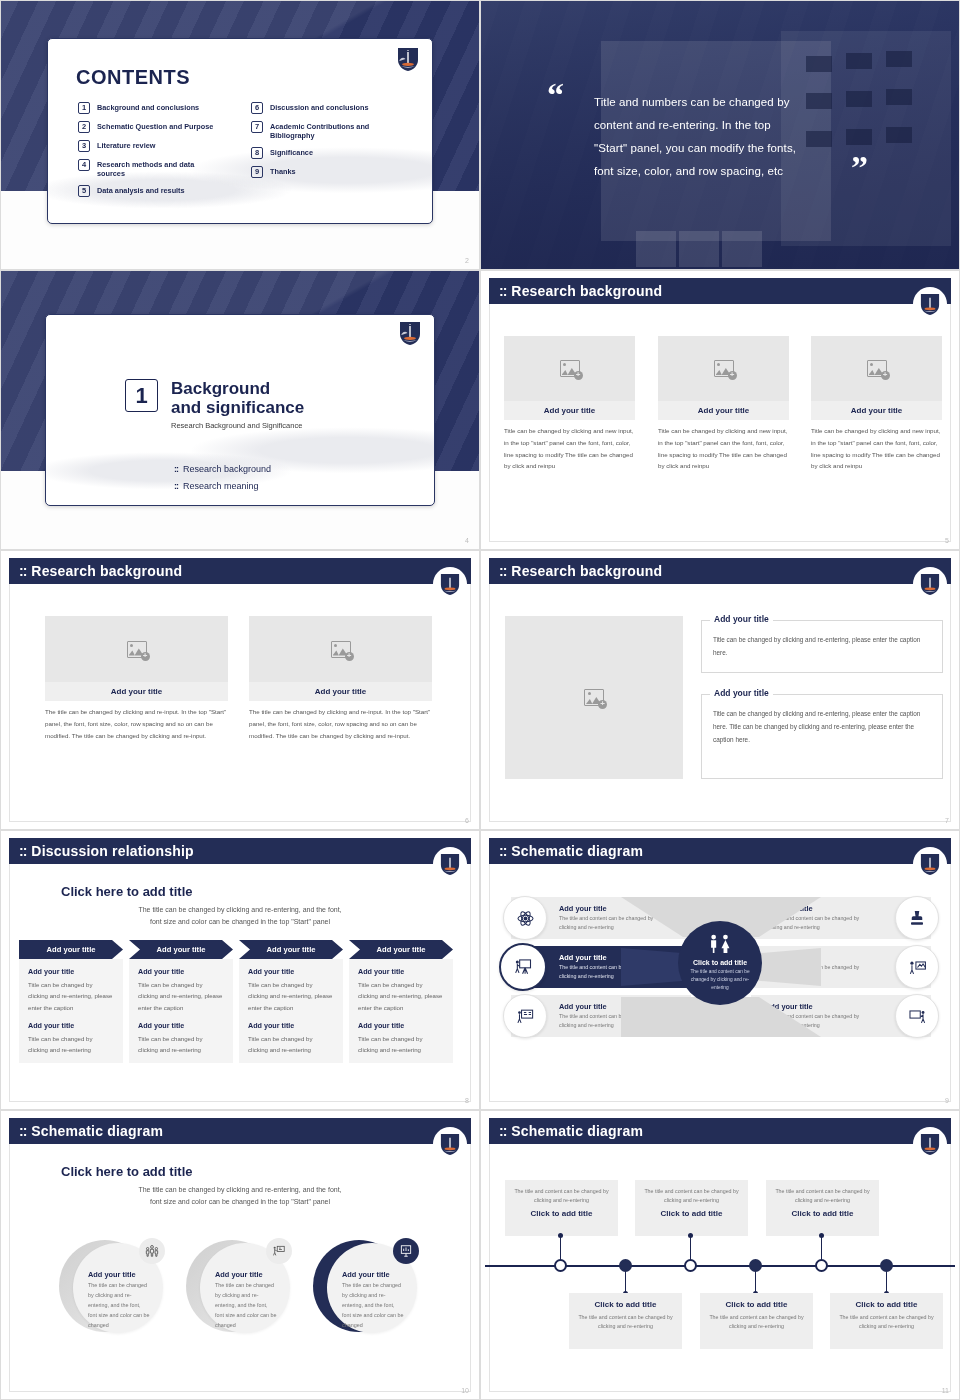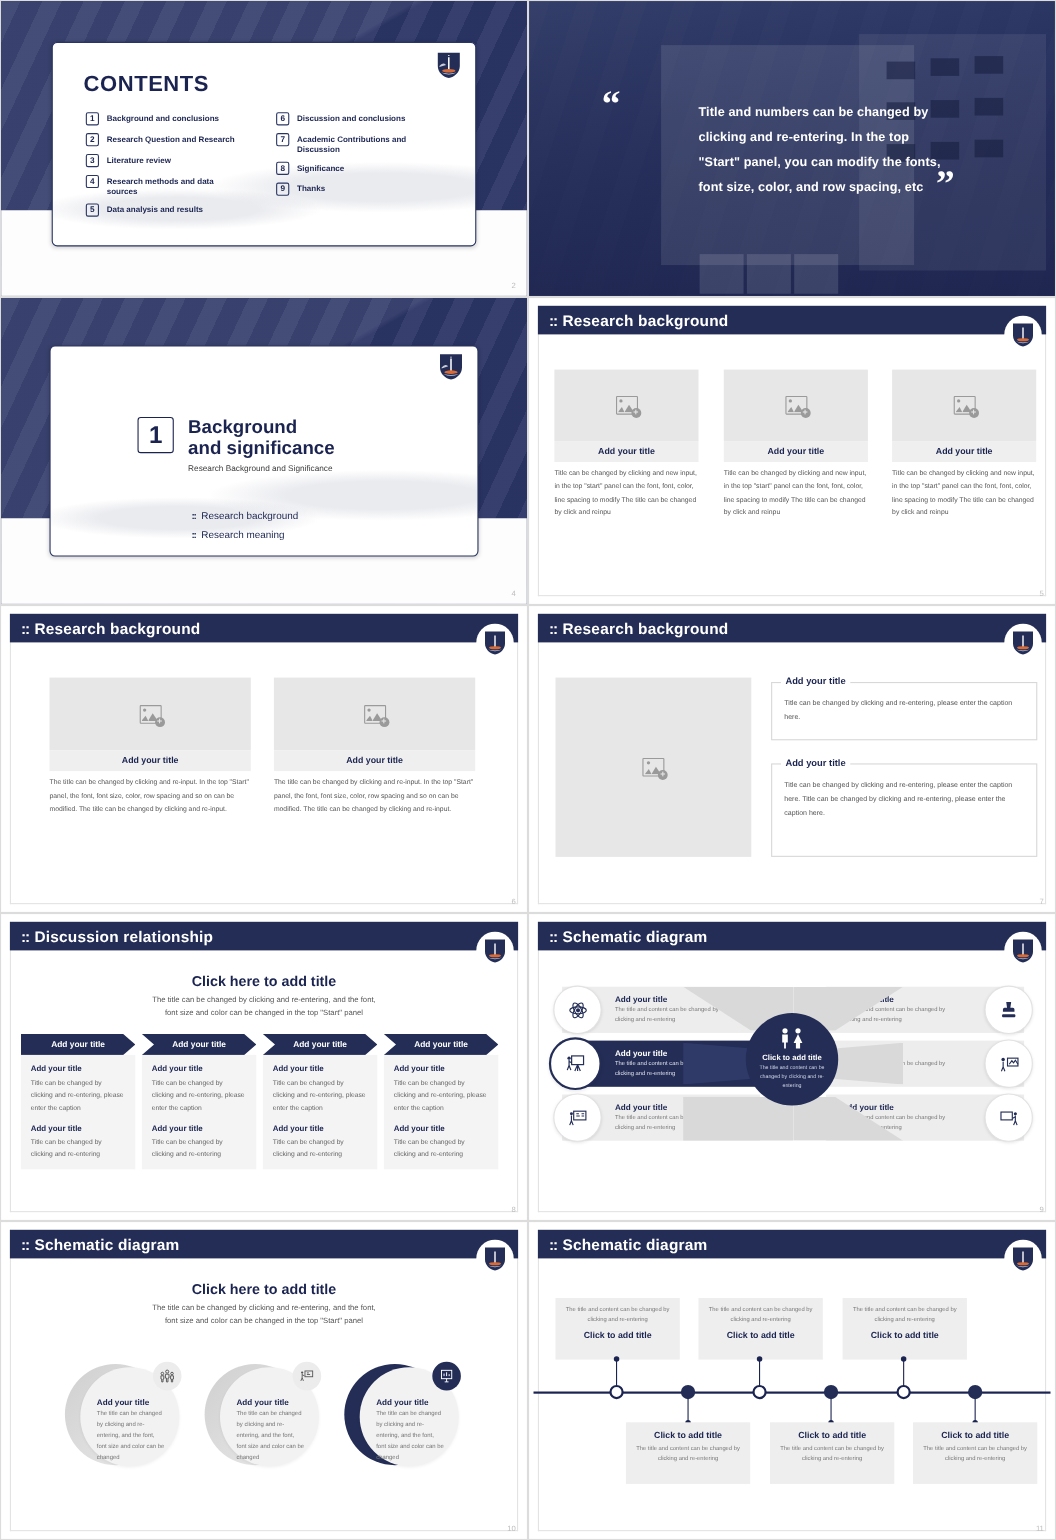--- a/index.html
+++ b/index.html
@@ -88,22 +88,22 @@
     position:absolute; inset:0;
     background:
       linear-gradient(180deg, rgba(36,46,92,.80), rgba(30,38,80,.93)),
       repeating-linear-gradient(108deg, rgba(255,255,255,.09) 0 18px, rgba(255,255,255,.02) 18px 42px),
       linear-gradient(160deg,#6d7a9c 0%, #3c4875 55%, #262f5c 100%);
   }
   .bld{position:absolute;background:rgba(255,255,255,.10);}
   .qm{ position:absolute; color:#fff; font-size:34px; font-weight:bold;
        font-family:"Liberation Serif", serif; line-height:.7;}
   .quote-text{
-    position:absolute; color:#fff; font-size:11.5px; font-weight:bold;
-    line-height:2.0; letter-spacing:.1px;margin-left:41px;
+    position:absolute; color:#fff; font-size:11.5px; font-weight:normal;
+    line-height:2.0; letter-spacing:.1px;
   }
 
   
   .s4-num {
     width:33px; height:33px; border:1.5px solid #1b2450; border-radius:3px;
     display:flex; align-items:center; justify-content:center;
     font-size:22px; font-weight:bold; color:#1b2450;
   }
   .s4-title{ font-size:17px; font-weight:bold; color:#1b2450; line-height:1.12;}
   .s4-sub{ font-size:7.5px; color:#3c3c3c; margin-top:4px;}
@@ -135,21 +135,21 @@
   
   .chev{
     height:19px; background:#232d56; color:#fff; font-size:7.6px; font-weight:bold;
     display:flex; align-items:center; justify-content:center;
     clip-path: polygon(0 0, calc(100% - 11px) 0, 100% 50%, calc(100% - 11px) 100%, 0 100%, 11px 50%);
   }
   .chev.first{ clip-path: polygon(0 0, calc(100% - 11px) 0, 100% 50%, calc(100% - 11px) 100%, 0 100%); }
   .colbox{ background:#f4f4f4; padding:8px 9px; }
   .colbox h4{ font-size:7.2px; color:#1b2450; font-weight:bold; margin-bottom:3px;}
   .colbox p{ font-size:6.1px; color:#666; line-height:1.85; margin-bottom:8px;}
-  .center-h{ font-size:13px; font-weight:bold; color:#1b2450; text-align:center;}
+  .center-h{ font-size:13px; font-weight:bold; color:#1b2450; text-align:left;}
   .center-p{ font-size:7px; color:#555; text-align:center; line-height:1.65; margin-top:5px;}
 
   
   .pill{ position:absolute; background:#ededed; display:flex; align-items:center;}
   .pill.active{ background:#232d56; }
   .pill .ph-ttl{ font-size:7.4px; font-weight:bold; color:#1b2450; }
   .pill .ph-txt{ font-size:5.3px; color:#777; line-height:1.65; margin-top:1px;}
   .pill.active .ph-ttl{ color:#fff; } .pill.active .ph-txt{ color:#dfe2ee;}
   .circ{ position:absolute; width:44px; height:44px; border-radius:50%; background:#fff;
          border:1px solid #e2e2e2; display:flex; align-items:center; justify-content:center;
@@ -210,21 +210,21 @@
         </div>
         <h1 class="contents-h" style="position:absolute; left:28px; top:27px;">CONTENTS</h1>
         <div class="toc-grid" style="position:absolute; left:30px; right:20px; top:63px;">
           <div class="toc-col">
             <div class="toc-item">
               <span class="toc-num">1</span>
               <span class="toc-label">Background and conclusions</span>
             </div>
             <div class="toc-item">
               <span class="toc-num">2</span>
-              <span class="toc-label">Research Question and Research</span>
+              <span class="toc-label">Schematic Question and Purpose</span>
             </div>
             <div class="toc-item">
               <span class="toc-num">3</span>
               <span class="toc-label">Literature review</span>
             </div>
             <div class="toc-item">
               <span class="toc-num">4</span>
               <span class="toc-label" style="max-width:120px">Research methods and data sources</span>
             </div>
             <div class="toc-item">
@@ -232,21 +232,21 @@
               <span class="toc-label">Data analysis and results</span>
             </div>
           </div>
           <div class="toc-col">
             <div class="toc-item">
               <span class="toc-num">6</span>
               <span class="toc-label">Discussion and conclusions</span>
             </div>
             <div class="toc-item">
               <span class="toc-num">7</span>
-              <span class="toc-label" style="max-width:118px">Academic Contributions and Discussion</span>
+              <span class="toc-label" style="max-width:118px">Academic Contributions and Bibliography</span>
             </div>
             <div class="toc-item">
               <span class="toc-num">8</span>
               <span class="toc-label">Significance</span>
             </div>
             <div class="toc-item">
               <span class="toc-num">9</span>
               <span class="toc-label">Thanks</span>
             </div>
           </div>
@@ -271,21 +271,21 @@
         <div class="bld" style="left:365px; top:128px; width:26px; height:16px; background:rgba(20,28,60,.55)"></div>
         <div class="bld" style="left:405px; top:126px; width:26px; height:16px; background:rgba(20,28,60,.55)"></div>
         <div class="bld" style="left:155px; top:230px; width:40px; height:36px; background:rgba(255,255,255,.13)"></div>
         <div class="bld" style="left:198px; top:230px; width:40px; height:36px; background:rgba(255,255,255,.13)"></div>
         <div class="bld" style="left:241px; top:230px; width:40px; height:36px; background:rgba(255,255,255,.13)"></div>
       </div>
       <div class="qm" style="left:66px; top:82px;">“</div>
       <div class="qm" style="left:370px; top:155px;">”</div>
       <div class="quote-text" style="left:113px; top:90px; width:300px;">
         <div>Title and numbers can be changed by</div>
-        <div>clicking and re-entering. In the top</div>
+        <div>content and re-entering. In the top</div>
         <div>"Start" panel, you can modify the fonts,</div>
         <div>font size, color, and row spacing, etc</div>
       </div>
     </div>
   </div>
 
   <div class="slide">
     <div class="slide-inner">
       <div class="s2-bg">
         <div class="s2-photo"></div>

